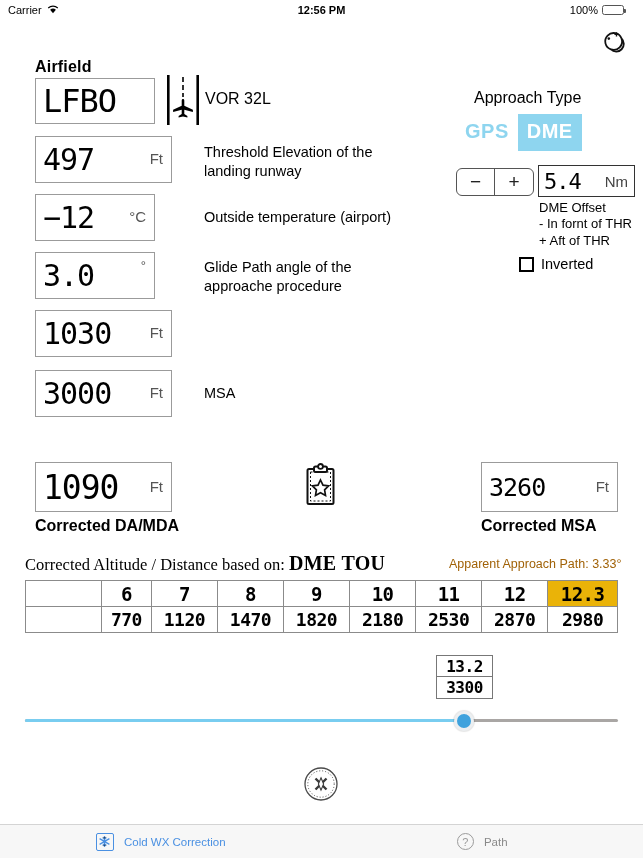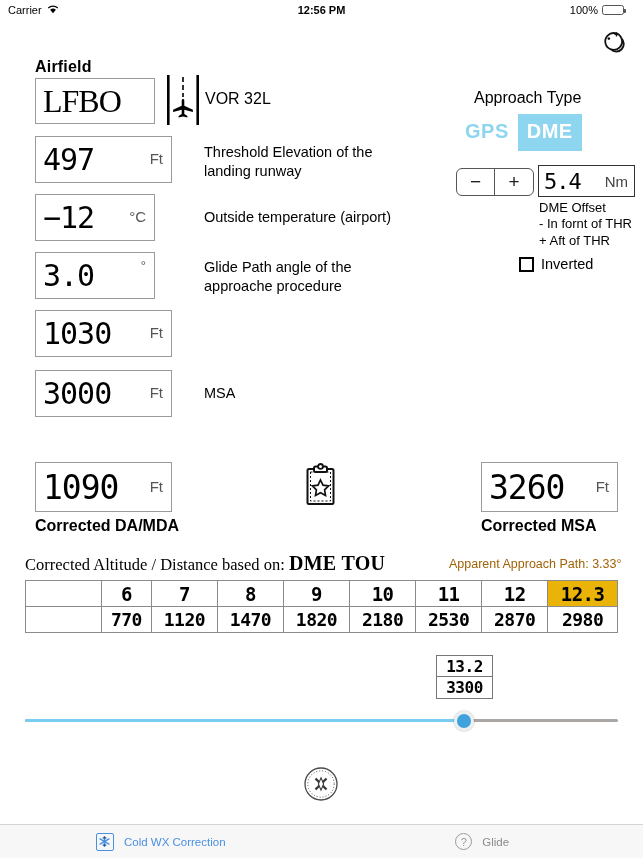--- a/index.html
+++ b/index.html
@@ -204,21 +204,21 @@
       <path d="M26.5 12.5 a8.4 8.4 0 1 0 -10.6 10.9 a8.4 8.4 0 0 0 10.6 -10.9 Z M26.5 12.5 a7.3 7.3 0 0 1 -10.6 10.9" fill="none" stroke="#111" stroke-width="1.8"></path>
       <path d="M26.2 12.8 A8.6 8.6 0 0 0 15.6 23.6 L26.2 12.8 Z" fill="none"></path>
       <path d="M21.5 6.2 l0 4.2 M19.4 8.3 l4.2 0" stroke="#111" stroke-width="1.4"></path>
       <circle cx="13.8" cy="12.6" r="1.3" fill="#111"></circle>
     </svg>
   </div>
 
   <div class="airfield-label">Airfield</div>
 
   <div class="numfield" style="left:35px; top:78px; width:120px; height:46px;">
-    <span class="val" style="font-size:32px;font-family:Liberation Serif, serif;">LFBO</span>
+    <span class="val" style="font-size:32px;">LFBO</span>
   </div>
 
   <div class="runway">
     <svg width="36" height="52" viewBox="0 0 36 52">
       <rect x="2" y="1" width="2.6" height="50" fill="#000"></rect>
       <rect x="31.4" y="1" width="2.6" height="50" fill="#000"></rect>
       <path d="M18 3 v5 M18 11 v5 M18 19 v4" stroke="#000" stroke-width="1.6" fill="none"></path>
       <path d="M18 25 c-.8 0-1.3 .7-1.3 1.7 v5.1 l-8.6 3.9 v2.2 l8.6-2.2 v4.4 l-3.1 1.9 v1.6 l4.4-1.1 l4.4 1.1 v-1.6 l-3.1-1.9 v-4.4 l8.6 2.2 v-2.2 l-8.6-3.9 v-5.1 c0-1-.5-1.7-1.3-1.7 z" fill="#000"></path>
     </svg>
   </div>
@@ -290,21 +290,21 @@
     <svg width="33" height="44" viewBox="0 0 33 44">
       <rect x="3.5" y="6" width="26" height="35" rx="1.5" fill="none" stroke="#111" stroke-width="2"></rect>
       <rect x="6.5" y="9" width="20" height="29" fill="none" stroke="#111" stroke-width="1" stroke-dasharray="2 2"></rect>
       <rect x="10" y="3.5" width="13" height="5.5" rx="1.5" fill="#fff" stroke="#111" stroke-width="2"></rect>
       <circle cx="16.5" cy="3.4" r="2.4" fill="#fff" stroke="#111" stroke-width="1.8"></circle>
       <path d="M16.5 17 l2.5 5.1 5.6 .8 -4.0 3.9 .9 5.6 -5.0 -2.6 -5.0 2.6 .9 -5.6 -4.0 -3.9 5.6 -.8 Z" fill="none" stroke="#111" stroke-width="1.7"></path>
     </svg>
   </div>
 
   <div class="numfield" style="left:481px; top:462px; width:137px; height:50px;">
-    <span class="val" style="font-size:33px;">3260</span>
+    <span class="val" style="font-size:25px;">3260</span>
     <span class="unit">Ft</span>
   </div>
   <div class="bold-caption" style="left:481px; top:517px;">Corrected MSA</div>
 
   <div class="basedon">
     <span>Corrected Altitude / Distance based on:</span>
     <b>DME TOU</b>
   </div>
   <div class="appr-path">Apparent Approach Path: 3.33°</div>
 
@@ -364,17 +364,17 @@
           </g>
           <g stroke="#4a90e2" stroke-width="1.1">
             <path d="M4.6 2.6 l1.9 1.6 1.9-1.6 M4.6 10.4 l1.9-1.6 1.9 1.6"></path>
           </g>
         </svg>
       </span>
       <span>Cold WX Correction</span>
     </div>
     <div class="tab inactive">
       <span class="help-circle">?</span>
-      <span>Glide</span>
+      <span>Path</span>
     </div>
   </div>
 
 </div>
 
 </body></html>

